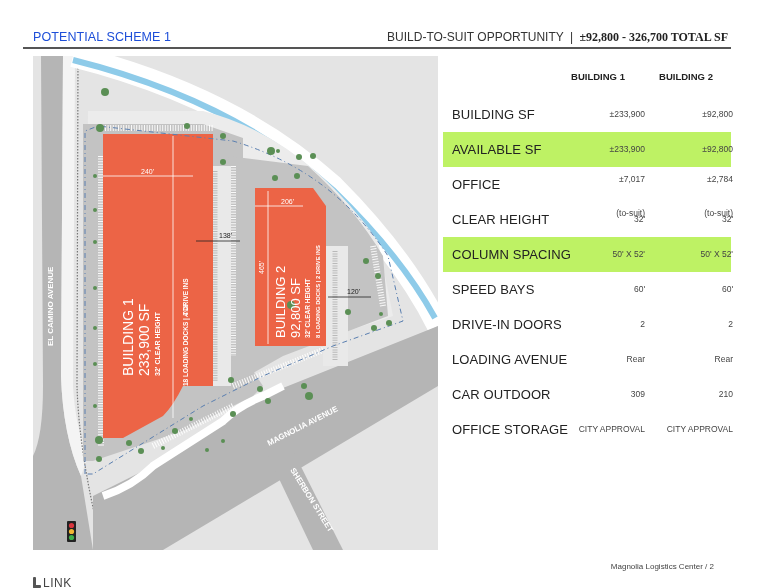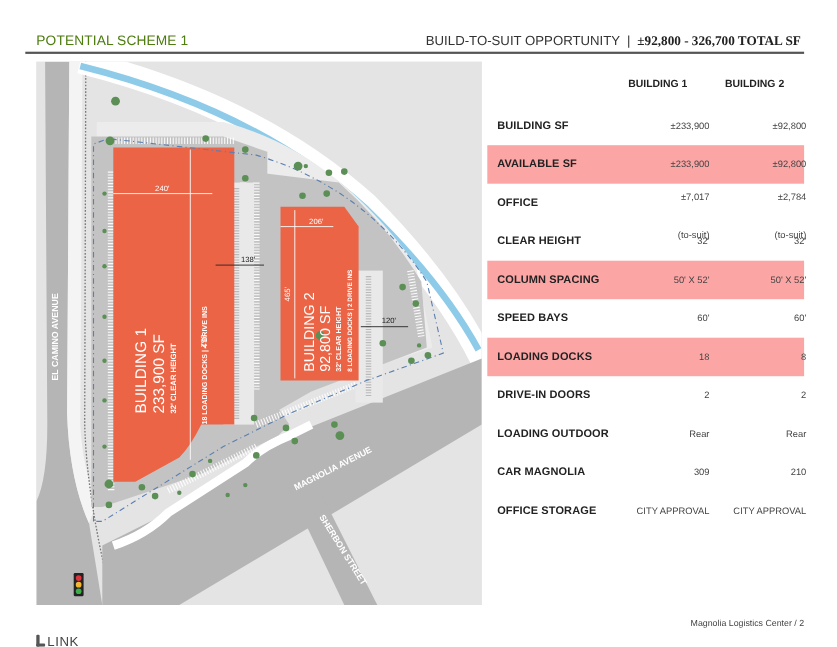--- a/index.html
+++ b/index.html
@@ -1,47 +1,47 @@
 <!DOCTYPE html>
 <html><head>
 <meta charset="utf-8">
 <style>
   * { box-sizing: border-box; margin: 0; padding: 0; }
   html, body { width: 761px; height: 588px; background: #ffffff; overflow: hidden; }
   body { font-family: "Liberation Sans", sans-serif; color: #222; position: relative; }
 
   .header { position: absolute; left: 23px; top: 28px; width: 707px; height: 20px; }
-  .header-left { position: absolute; left: 10px; top: 2px; font-size: 12.5px; color: #4d7c0f; letter-spacing: 0.1px; }
+  .header-left { position: absolute; left: 10px; top: 2px; font-size: 12.5px; color: #1d4ed8; letter-spacing: 0.1px; }
   .header-right { position: absolute; right: 2px; top: 2px; font-size: 12px; color: #333; white-space: nowrap; }
   .header-right .sep { margin: 0 3px; }
   .header-right .bold { font-weight: bold; color: #222; font-family: Liberation Serif, serif; }
   .header-rule { position: absolute; left: 23px; top: 47px; width: 708px; height: 2px; background: #555; }
 
   .map { position: absolute; left: 33px; top: 56px; width: 405px; height: 494px; background: #e4e4e4; overflow: hidden; }
   .map svg { display: block; }
 
   .spec-table { position: absolute; left: 443px; top: 57px; width: 288px; }
   .spec-head { height: 40px; position: relative; }
   .spec-head .col { position: absolute; top: 14px; font-size: 9.5px; font-weight: bold; color: #222; text-align: center; width: 90px; }
   .spec-head .c1 { left: 110px; }
   .spec-head .c2 { left: 198px; }
   .spec-row { height: 35px; position: relative; display: flex; align-items: center; }
-  .spec-row.shaded { background: #fca5a5; }
-  .spec-row .label { position: absolute; left: 9px; font-size: 10px; font-weight: bold; color: #222; letter-spacing: 0.1px; }
+  .spec-row.shaded { background: #bef264; }
+  .spec-row .label { position: absolute; left: 9px; font-size: 13px; font-weight: normal; color: #222; letter-spacing: 0.1px; }
   .spec-row .val { position: absolute; width: 95px; text-align: right; font-size: 8.5px; color: #444; line-height: 11px; }
   .spec-row .v1 { left: 107px; }
   .spec-row .v2 { left: 195px; }
   .spec-row .sub { display: block; margin-top: 23px; }
 
   .footer-logo { position: absolute; left: 33px; top: 576px; height: 14px; display: flex; align-items: center; gap: 2px; }
   .footer-logo .mark { width: 8px; height: 12px; position: relative; }
   .footer-logo .mark::before { content: ""; position: absolute; left: 0; top: 0; width: 3px; height: 11px; background: #555; border-radius: 1px; }
   .footer-logo .mark::after { content: ""; position: absolute; left: 0; bottom: 1px; width: 8px; height: 3px; background: #555; border-radius: 1px; }
   .footer-logo .word { font-size: 12px; color: #444; letter-spacing: 0.5px; }
-  .footer-right { position: absolute; right: 30px; top: 562px; font-size: 8px; color: #444; }
+  .footer-right { position: absolute; right: 47px; top: 562px; font-size: 8px; color: #444; }
 </style>
 </head>
 <body>
 
 <div class="header">
   <span class="header-left">POTENTIAL SCHEME 1</span>
   <span class="header-right">
     <span>BUILD-TO-SUIT OPPORTUNITY</span>
     <span class="sep">|</span>
     <span class="bold">±92,800 - 326,700 TOTAL SF</span>
@@ -216,37 +216,32 @@
   <div class="spec-row shaded">
     <span class="label">COLUMN SPACING</span>
     <span class="val v1">50' X 52'</span>
     <span class="val v2">50' X 52'</span>
   </div>
   <div class="spec-row">
     <span class="label">SPEED BAYS</span>
     <span class="val v1">60'</span>
     <span class="val v2">60'</span>
   </div>
-  <div class="spec-row shaded">
-    <span class="label">LOADING DOCKS</span>
-    <span class="val v1">18</span>
-    <span class="val v2">8</span>
-  </div>
   <div class="spec-row">
     <span class="label">DRIVE-IN DOORS</span>
     <span class="val v1">2</span>
     <span class="val v2">2</span>
   </div>
   <div class="spec-row">
-    <span class="label">LOADING OUTDOOR</span>
+    <span class="label">LOADING AVENUE</span>
     <span class="val v1">Rear</span>
     <span class="val v2">Rear</span>
   </div>
   <div class="spec-row">
-    <span class="label">CAR MAGNOLIA</span>
+    <span class="label">CAR OUTDOOR</span>
     <span class="val v1">309</span>
     <span class="val v2">210</span>
   </div>
   <div class="spec-row">
     <span class="label">OFFICE STORAGE</span>
     <span class="val v1">CITY APPROVAL</span>
     <span class="val v2">CITY APPROVAL</span>
   </div>
 </div>
 

